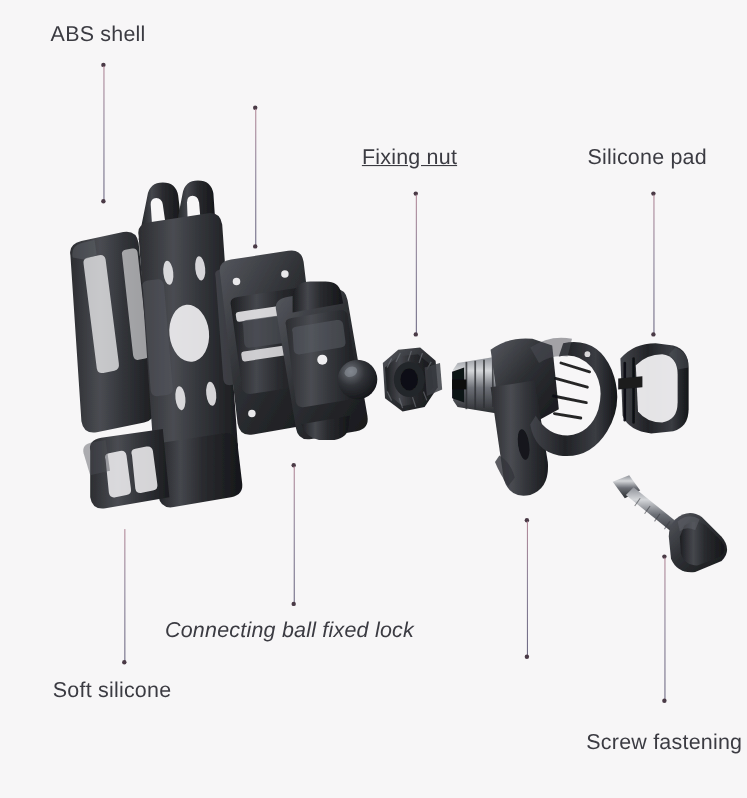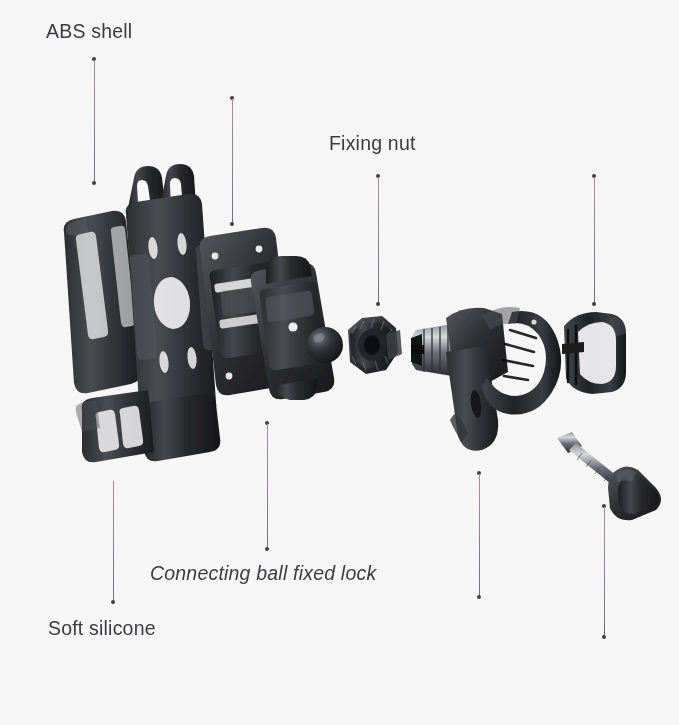--- a/index.html
+++ b/index.html
@@ -252,17 +252,19 @@
       <span class="stem" style="height:122px;"></span>
       <span class="dot bot"></span>
     </div>
   <div class="leader" style="left:586px; top:504px; height:135px;">
       <span class="dot top"></span>
       <span class="stem" style="height:129px;"></span>
       <span class="dot bot"></span>
     </div>
 
   <div class="label" style="left:30px;  top:22px;">ABS shell</div>
-  <div class="label" style="left:313px; top:134px;">Fixing nut</div>
+  <div class="label" style="left:313px; top:134px;text-decoration:underline;">Fixing nut</div>
+  <div class="label" style="left:518px; top:134px;">Silicone pad</div>
   <div class="label" style="left:134px; top:564px;font-style:italic;">Connecting ball fixed lock</div>
   <div class="label" style="left:32px;  top:619px;">Soft silicone</div>
+  <div class="label" style="left:517px; top:666px;">Screw fastening</div>
 
 </div>
 
 </body></html>

